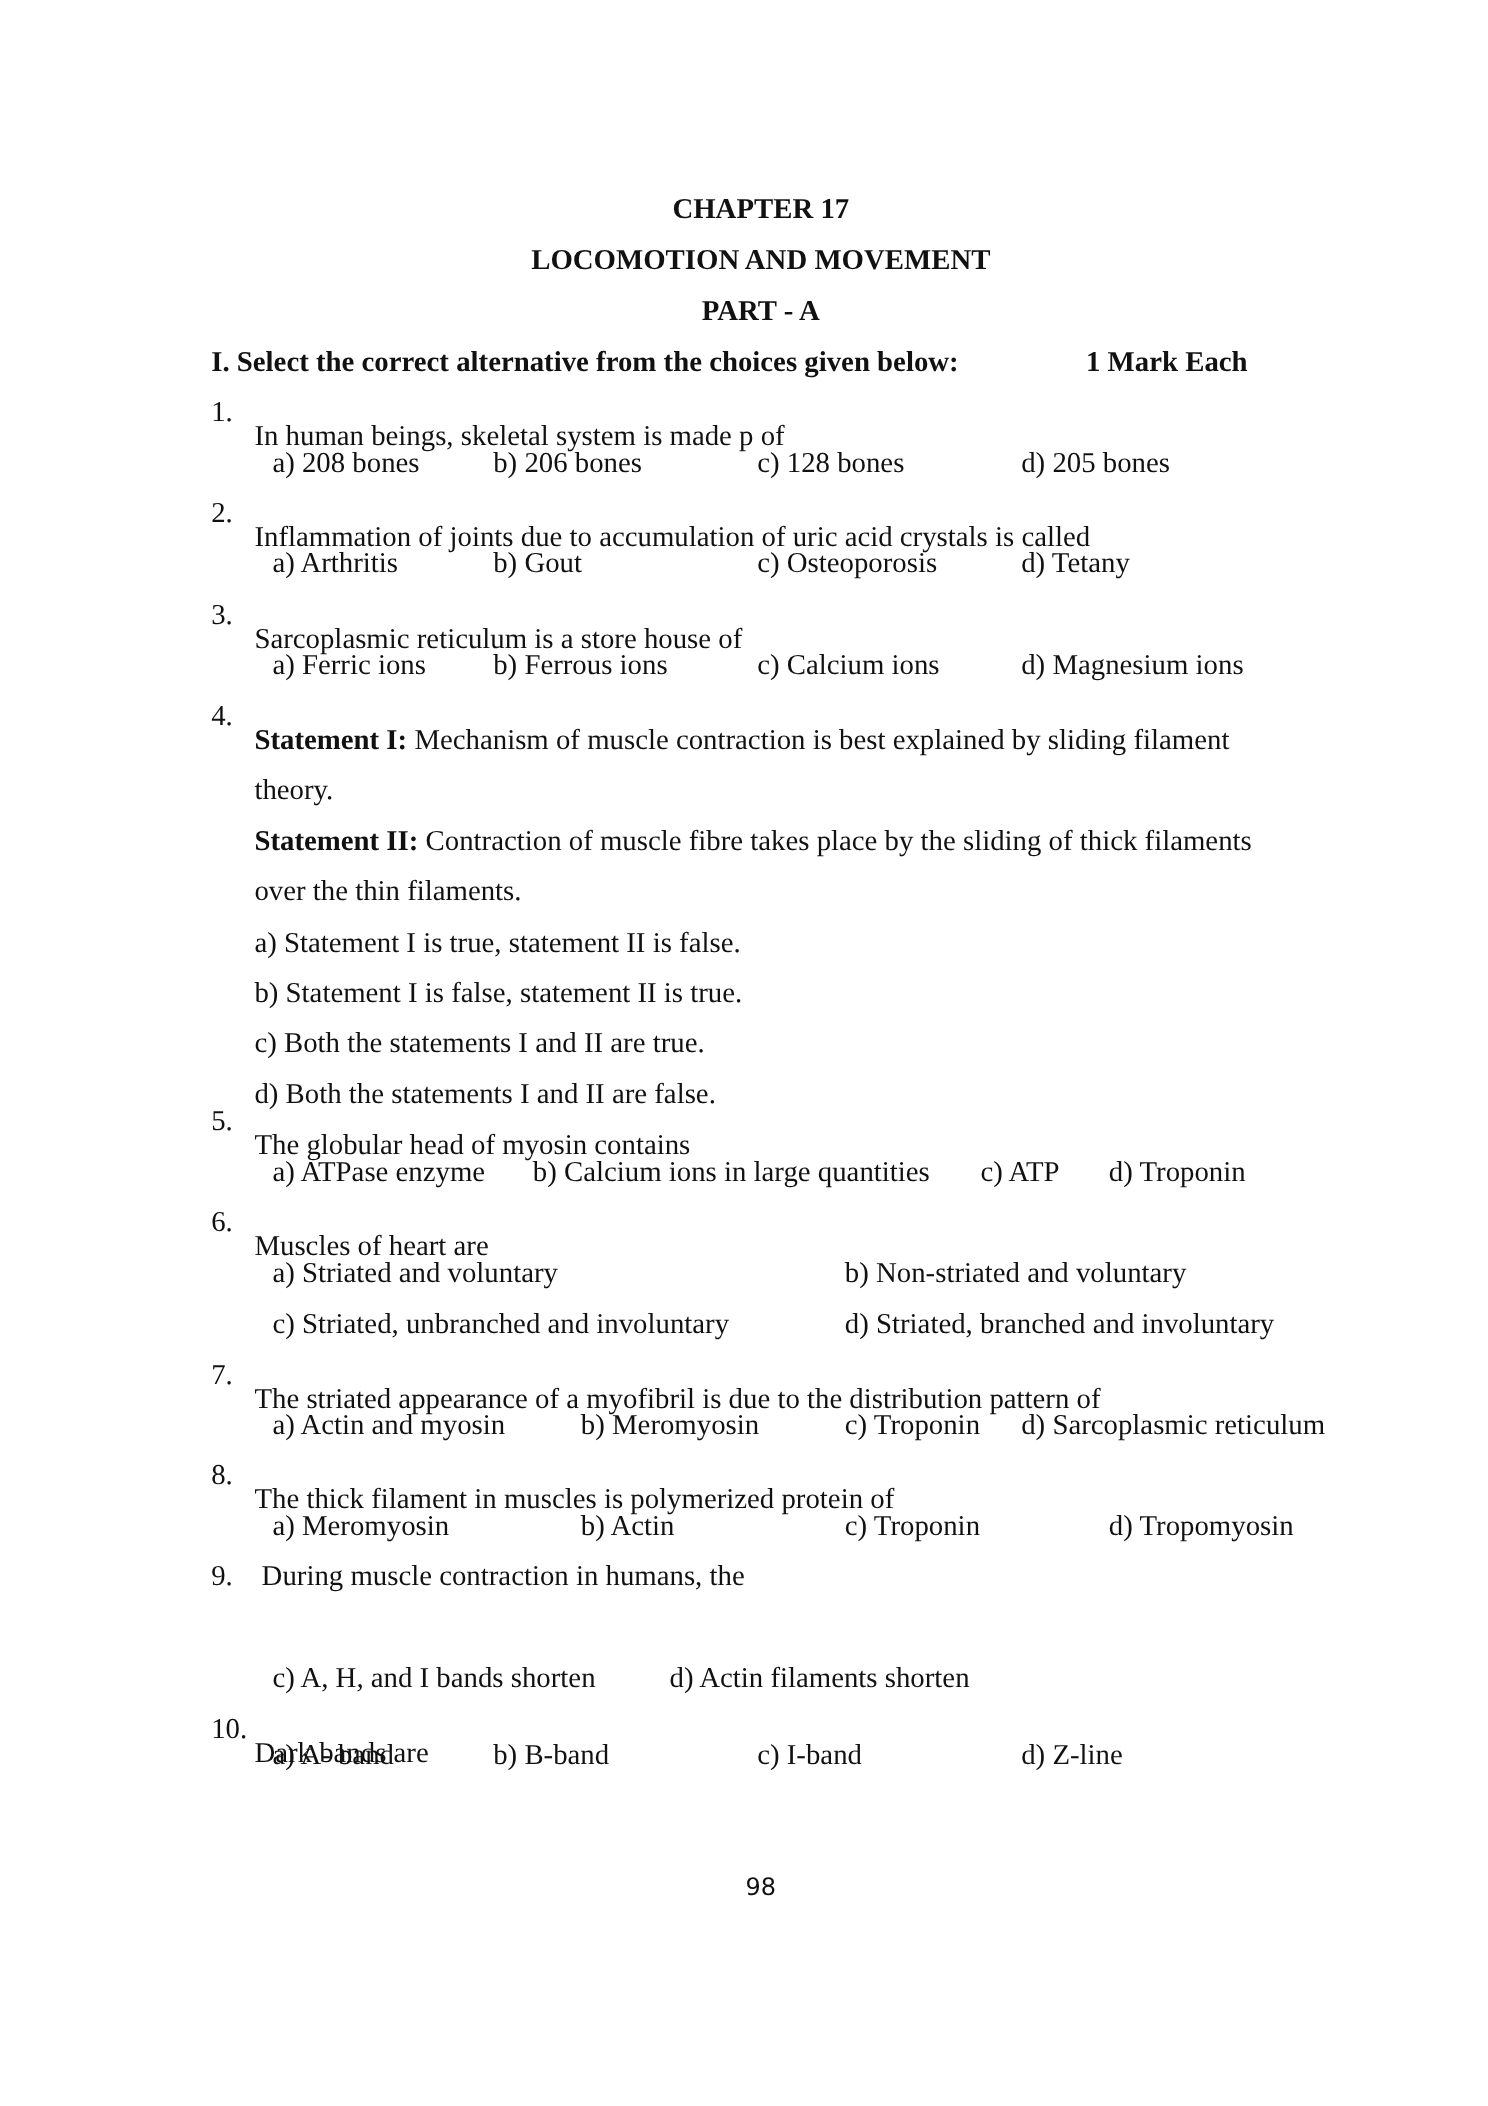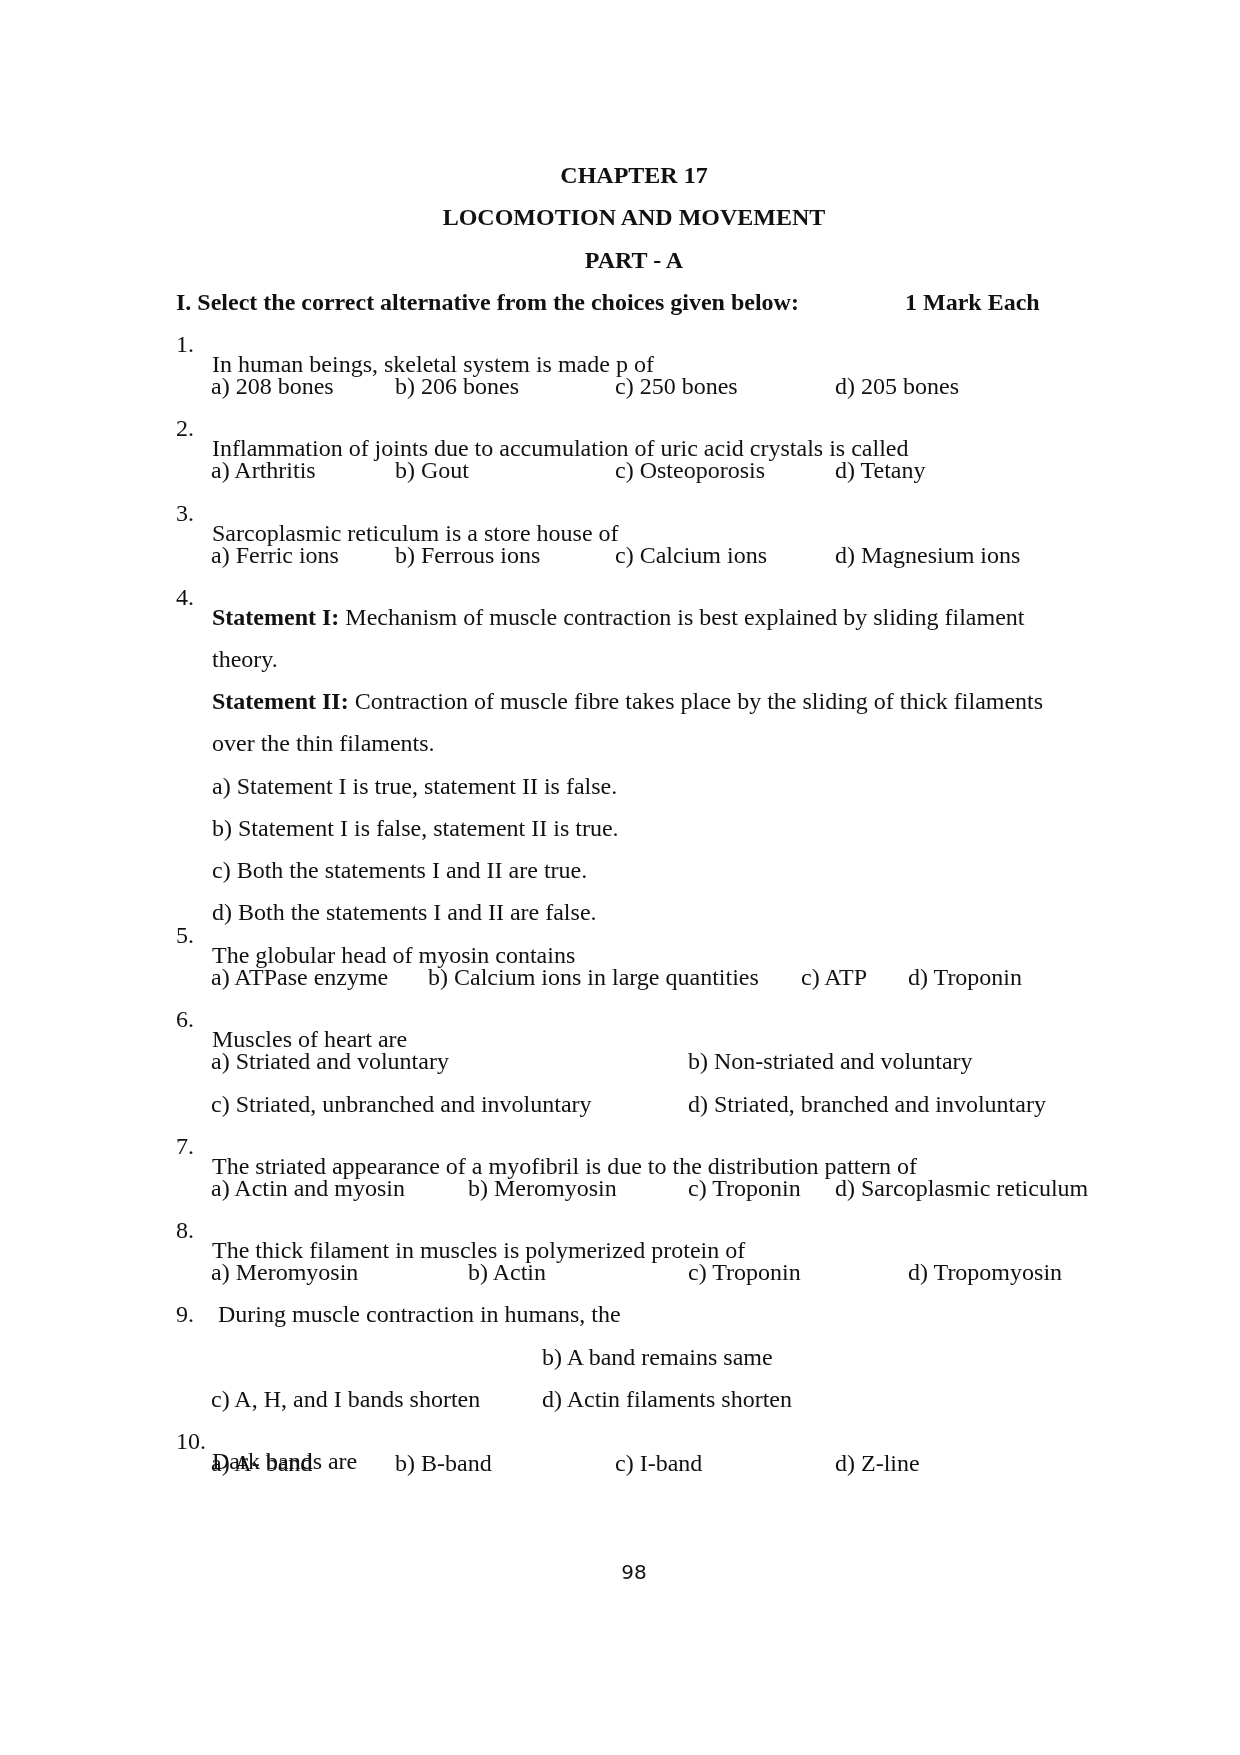--- a/index.html
+++ b/index.html
@@ -24,21 +24,21 @@
   }
   .center {
     left: 0;
     width: 1268px;
     text-align: center;
     font-weight: bold;
   }
   .bold { font-weight: bold; }
   .num { left: 176px; }
   .qtext { left: 212px; margin-top: 20px; }
-  .opt { position: absolute; white-space: nowrap; }
+  .opt { position: absolute; white-space: nowrap; margin-left: 16px; }
   .pagenum {
     position: absolute;
     left: 0;
     width: 1268px;
     text-align: center;
     font-family: "DejaVu Sans", "Liberation Sans", sans-serif;
     font-size: 20px;
     line-height: 30px;
   }
 </style>
@@ -51,21 +51,21 @@
 
 <div class="line bold" style="top:281px; left:176px">I. Select the correct alternative from the choices given below:</div>
 <div class="line bold" style="top:281px; left:905px">1 Mark Each</div>
 
 <div>
   <div class="line num" style="top:323px">1.</div>
   <div class="line qtext" style="top:323px">In human beings, skeletal system is made p of</div>
   <div class="line" style="top:365px; left:0; width:1240px">
     <span class="opt" style="left:211px">a) 208 bones</span>
     <span class="opt" style="left:395px">b) 206 bones</span>
-    <span class="opt" style="left:615px">c) 250 bones</span>
+    <span class="opt" style="left:615px">c) 128 bones</span>
     <span class="opt" style="left:835px">d) 205 bones</span>
   </div>
 </div>
 
 <div>
   <div class="line num" style="top:407px">2.</div>
   <div class="line qtext" style="top:407px">Inflammation of joints due to accumulation of uric acid crystals is called</div>
   <div class="line" style="top:449px; left:0; width:1240px">
     <span class="opt" style="left:211px">a) Arthritis</span>
     <span class="opt" style="left:395px">b) Gout</span>
@@ -140,21 +140,20 @@
     <span class="opt" style="left:468px">b) Actin</span>
     <span class="opt" style="left:688px">c) Troponin</span>
     <span class="opt" style="left:908px">d) Tropomyosin</span>
   </div>
 </div>
 
 <div>
   <div class="line num" style="top:1293px">9.</div>
   <div class="line" style="top:1293px; left:218px">During muscle contraction in humans, the</div>
   <div class="line" style="top:1336px; left:0; width:1240px">
-    <span class="opt" style="left:542px">b) A band remains same</span>
   </div>
   <div class="line" style="top:1378px; left:0; width:1240px">
     <span class="opt" style="left:211px">c) A, H, and I bands shorten</span>
     <span class="opt" style="left:542px">d) Actin filaments shorten</span>
   </div>
 </div>
 
 <div>
   <div class="line num" style="top:1420px">10.</div>
   <div class="line qtext" style="top:1420px">Dark bands are</div>

